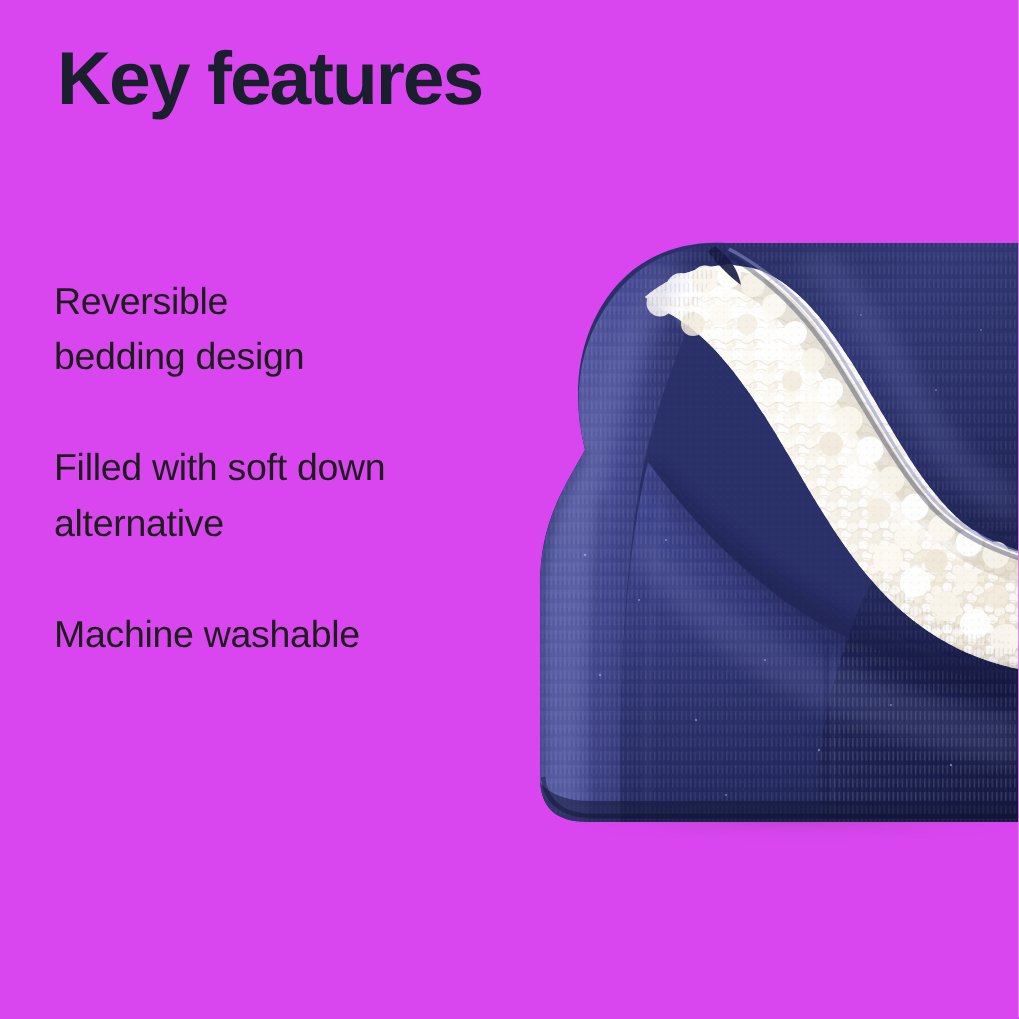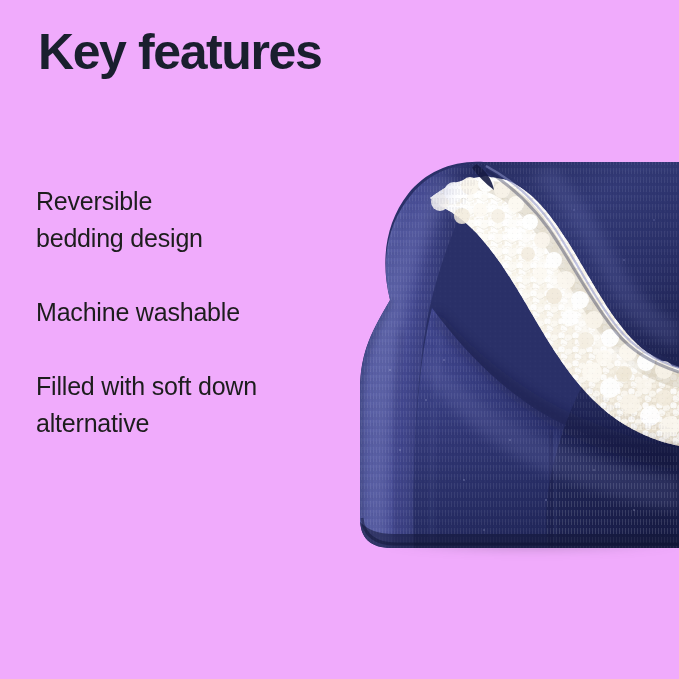--- a/index.html
+++ b/index.html
@@ -12,21 +12,21 @@
 
   body {
     background:#f3f2ee;
     font-family:"Liberation Sans", sans-serif;
     position:relative;
   }
 
   #page {
     position:relative;
     width:679px; height:679px;
-    background:#f0abfc;
+    background:#d946ef;
     overflow:hidden;
   }
 
   
   .heading {
     position:absolute;
     left:38px; top:24px;
     font-size:50px;
     font-weight:bold;
     letter-spacing:-1.4px;
@@ -82,23 +82,23 @@
 </head>
 <body>
 
 <div id="page">
 
   <h1 class="heading">Key features</h1>
 
   <div class="features">
     <div class="feature">Reversible
 bedding design</div>
-    <div class="feature">Machine washable</div>
     <div class="feature">Filled with soft down
 alternative</div>
+    <div class="feature">Machine washable</div>
   </div>
 
   <div class="contact-shadow"></div>
 
   <div id="product">
     <svg class="photo-svg" viewBox="0 0 345 400" xmlns="http://www.w3.org/2000/svg">
       <defs>
 
         <linearGradient id="navyLeft" x1="0" y1="0" x2="1" y2="0.3">
           <stop offset="0%" stop-color="#3f4589"></stop>

